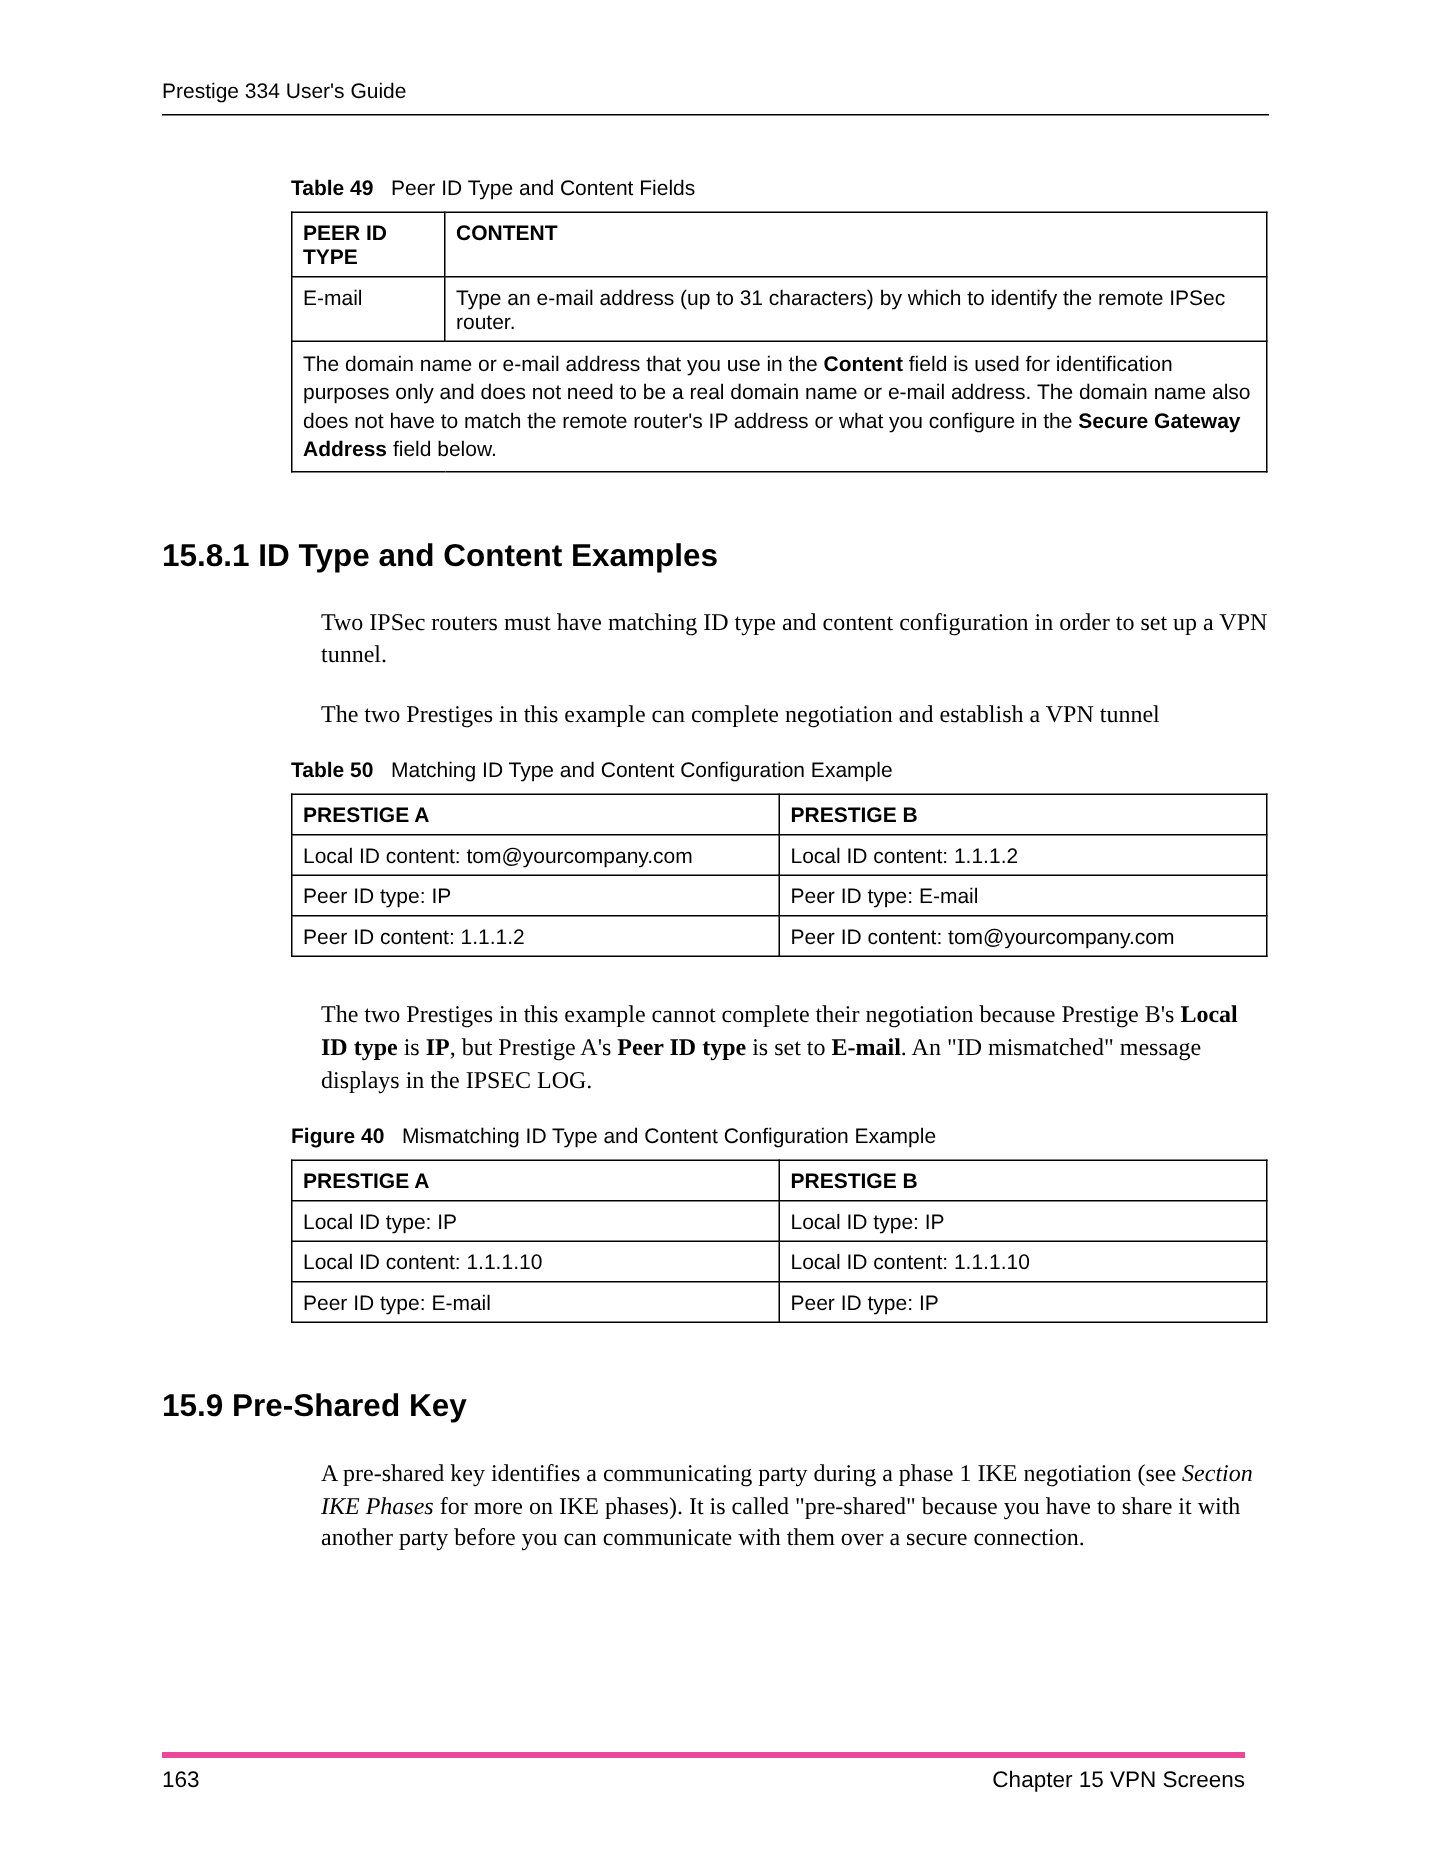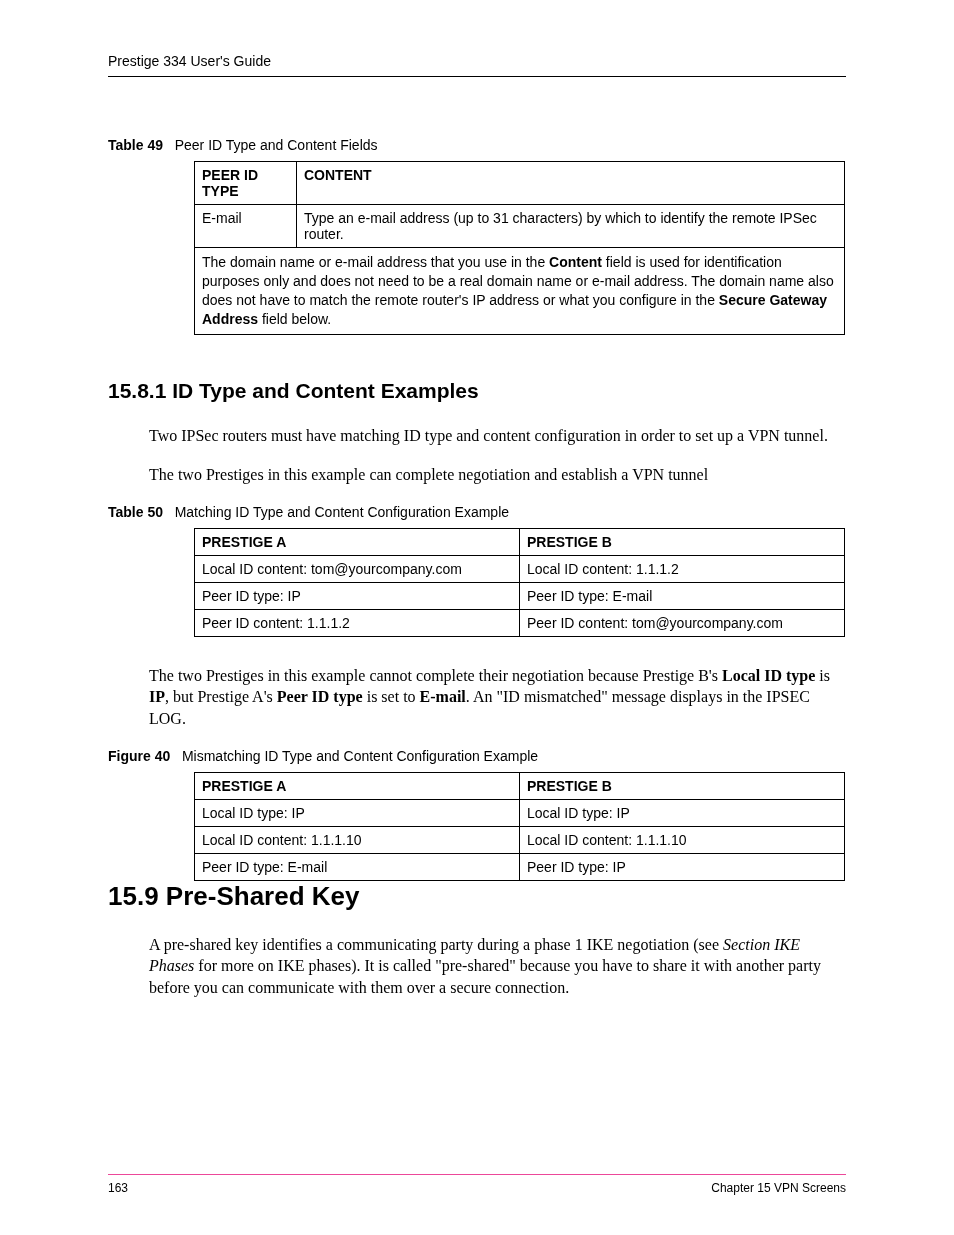--- a/index.html
+++ b/index.html
@@ -14,27 +14,28 @@
       background: white;
       padding: 52px 108px 40px 108px;
       position: relative;
     }
     .sans {
       font-family: Arial, Helvetica, sans-serif;
     }
     .header-line {
       border-bottom: 1px solid #000;
       padding-bottom: 6px;
-      margin-bottom: 60px;
+      margin-bottom: 40px;
     }
     .header-text {
       font-size: 14px;
     }
     .table-caption {
       font-size: 14px;
+      margin-left: 86px;
       margin-bottom: 8px;
     }
     .table-caption .bold {
       font-weight: bold;
     }
     table.data-table {
       border-collapse: collapse;
       margin-left: 86px;
       width: 651px;
     }
@@ -56,47 +57,48 @@
       line-height: 1.35;
       margin-left: 43px;
     }
     h2.subsection {
       font-size: 21px;
       font-weight: bold;
       margin-top: 44px;
       margin-bottom: 22px;
     }
     h2.section {
-      font-size: 26px;
-      font-weight: bold;
+      font-size: 21px;
+      font-weight: bold;
+      margin-top: 44px;
       margin-bottom: 22px;
     }
     p.body {
       font-size: 16px;
       line-height: 1.35;
-      margin-left: 41px;
+      margin-left: 106px;
       margin-bottom: 18px;
     }
     .bold {
       font-weight: bold;
     }
     .italic {
       font-style: italic;
     }
     table.two-col th, table.two-col td {
       width: 50%;
     }
     .footer {
       position: absolute;
       bottom: 40px;
       left: 108px;
-      right: 108px;
-      border-top: 1px solid #ec4899;
+      right: 124px;
+      border-top: 4px solid #ec4899;
       padding-top: 6px;
-      font-size: 12px;
+      font-size: 15px;
       display: flex;
       justify-content: space-between;
     }
     .spacer-28 { height: 28px; }
   </style>
 </head>
 <body>
 
 <div class="header-line">
   <span class="header-text sans">Prestige 334 User's Guide</span>

